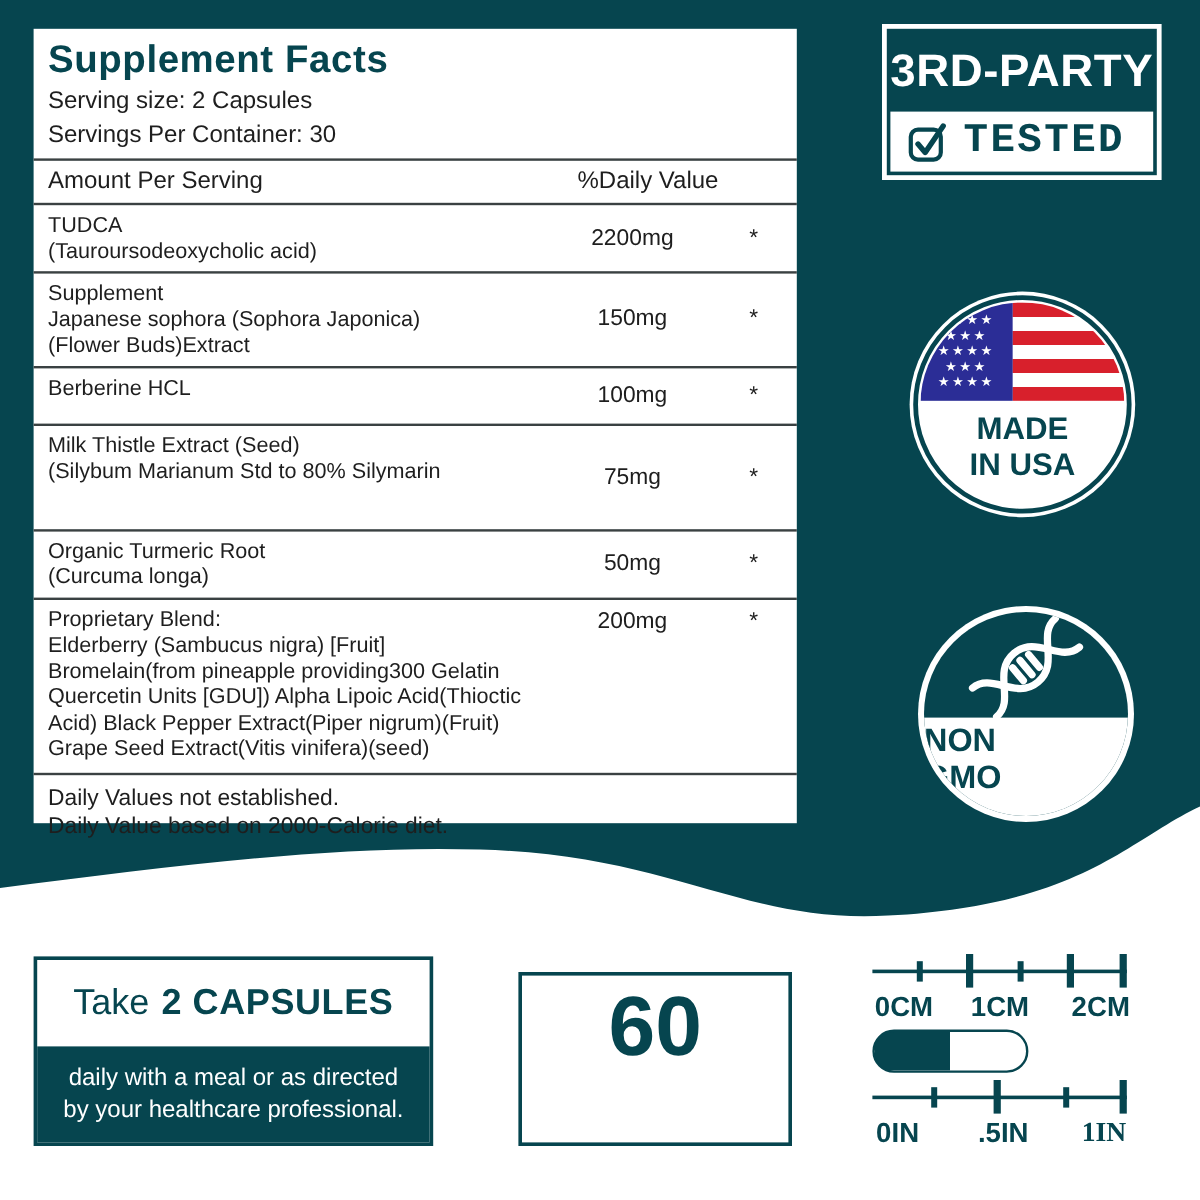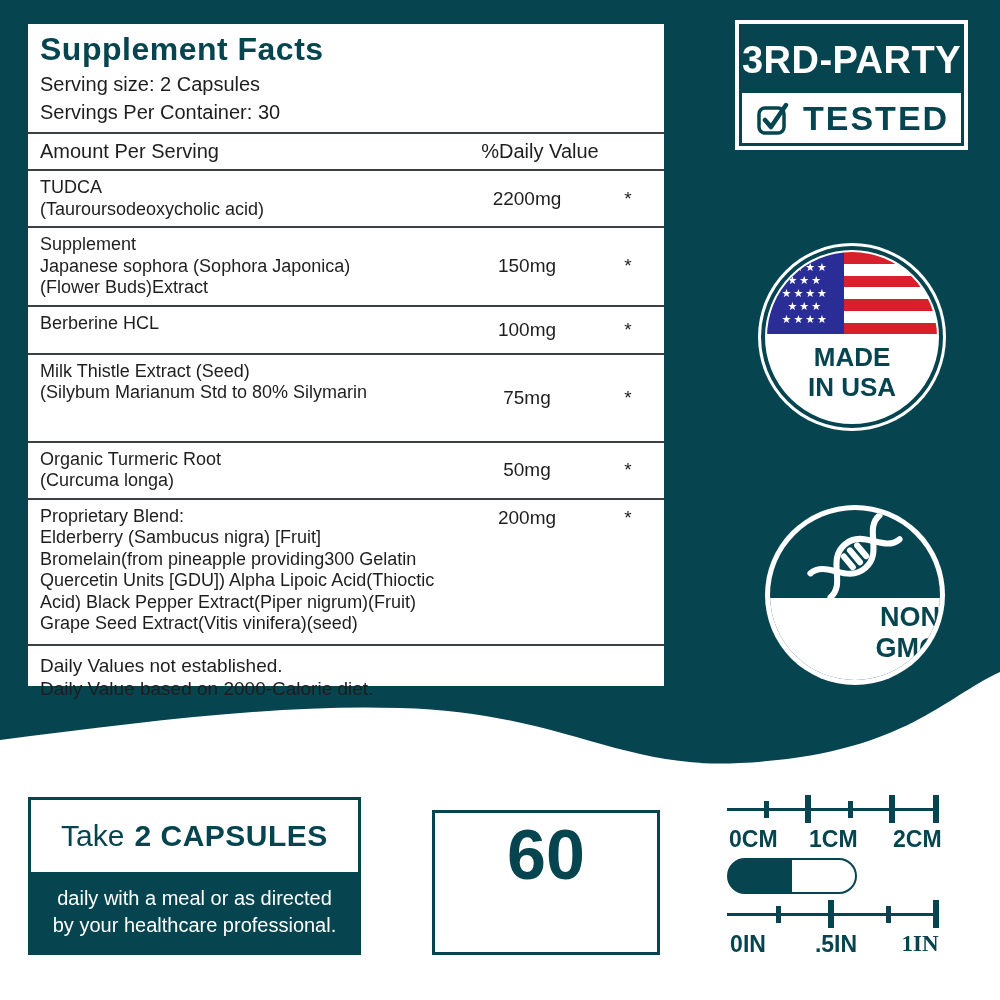--- a/index.html
+++ b/index.html
@@ -38,38 +38,38 @@
   .fact-row:nth-child(6) .row-amount,
   .fact-row:nth-child(6) .row-dv{align-items:flex-start;padding-top:7px;}
   .footnote{padding:8px 0 8px 12px;font-size:19px;line-height:23px;}
 
   
   .tp-badge{position:absolute;left:735px;top:20px;width:233px;height:130px;border:4px solid #ffffff;}
   .tp-top{height:72px;display:flex;align-items:center;justify-content:center;}
   .tp-top-label{color:#ffffff;font-size:38px;font-weight:bold;letter-spacing:.5px;}
   .tp-bottom{position:absolute;left:3px;right:3px;bottom:3px;height:50px;background:#ffffff;display:flex;align-items:center;}
   .tp-check{margin-left:13px;flex:0 0 auto;}
-  .tp-bottom-label{color:var(--teal);font-size:34px;font-weight:bold;letter-spacing:2px;margin-left:12px;}
+  .tp-bottom-label{color:var(--teal);font-size:34px;font-weight:bold;letter-spacing:2px;margin-left:12px;font-family:Liberation Mono, monospace;}
 
   
   .usa-circle{position:absolute;left:758px;top:243px;width:188px;height:188px;border-radius:50%;background:#ffffff;}
   .usa-ring{position:absolute;inset:3px;border:4px solid var(--teal);border-radius:50%;}
   .usa-inner{position:absolute;inset:9px;border-radius:50%;overflow:hidden;background:#ffffff;}
   .usa-flag{display:flex;height:82px;width:100%;}
   .flag-canton{width:45%;background:var(--flag-blue);color:#ffffff;display:flex;align-items:center;justify-content:center;}
   .flag-stars::before{content:"\2605 \2605 \2605 \2605\A\2605 \2605 \2605\A\2605 \2605 \2605 \2605\A\2605 \2605 \2605\A\2605 \2605 \2605 \2605";white-space:pre;font-size:11px;line-height:13px;letter-spacing:2px;text-align:center;display:block;}
   .flag-stripes{flex:1;background:repeating-linear-gradient(180deg,var(--flag-red) 0 11.8px,#ffffff 11.8px 23.6px);}
   .usa-text{text-align:center;color:var(--teal);font-weight:bold;font-size:26px;line-height:30px;margin-top:8px;}
 
   
   .gmo-circle{position:absolute;left:765px;top:505px;width:180px;height:180px;border-radius:50%;background:#ffffff;}
   .gmo-inner{position:absolute;inset:5px;border-radius:50%;overflow:hidden;background:var(--teal);}
   .gmo-top{position:relative;height:52%;}
   .dna-svg{position:absolute;left:50%;top:50%;transform:translate(-50%,-46%) rotate(-40deg);}
-  .gmo-bottom{height:48%;background:#ffffff;text-align:right;}
+  .gmo-bottom{height:48%;background:#ffffff;text-align:left;}
   .gmo-text{color:var(--teal);font-weight:bold;font-size:27px;line-height:31px;padding-top:4px;}
 
   
   .dose-box{position:absolute;left:28px;top:797px;width:333px;height:158px;border:3px solid var(--teal);background:#ffffff;}
   .dose-top{height:72px;display:flex;align-items:center;justify-content:center;color:var(--teal);font-size:30px;}
   .dose-top .take{font-weight:normal;}
   .dose-top .amount{font-weight:bold;margin-left:10px;letter-spacing:.5px;}
   .dose-bottom{position:absolute;left:0;right:0;bottom:0;top:72px;background:var(--teal);color:#ffffff;display:flex;flex-direction:column;align-items:center;justify-content:center;font-size:20px;line-height:27px;}
 
   

